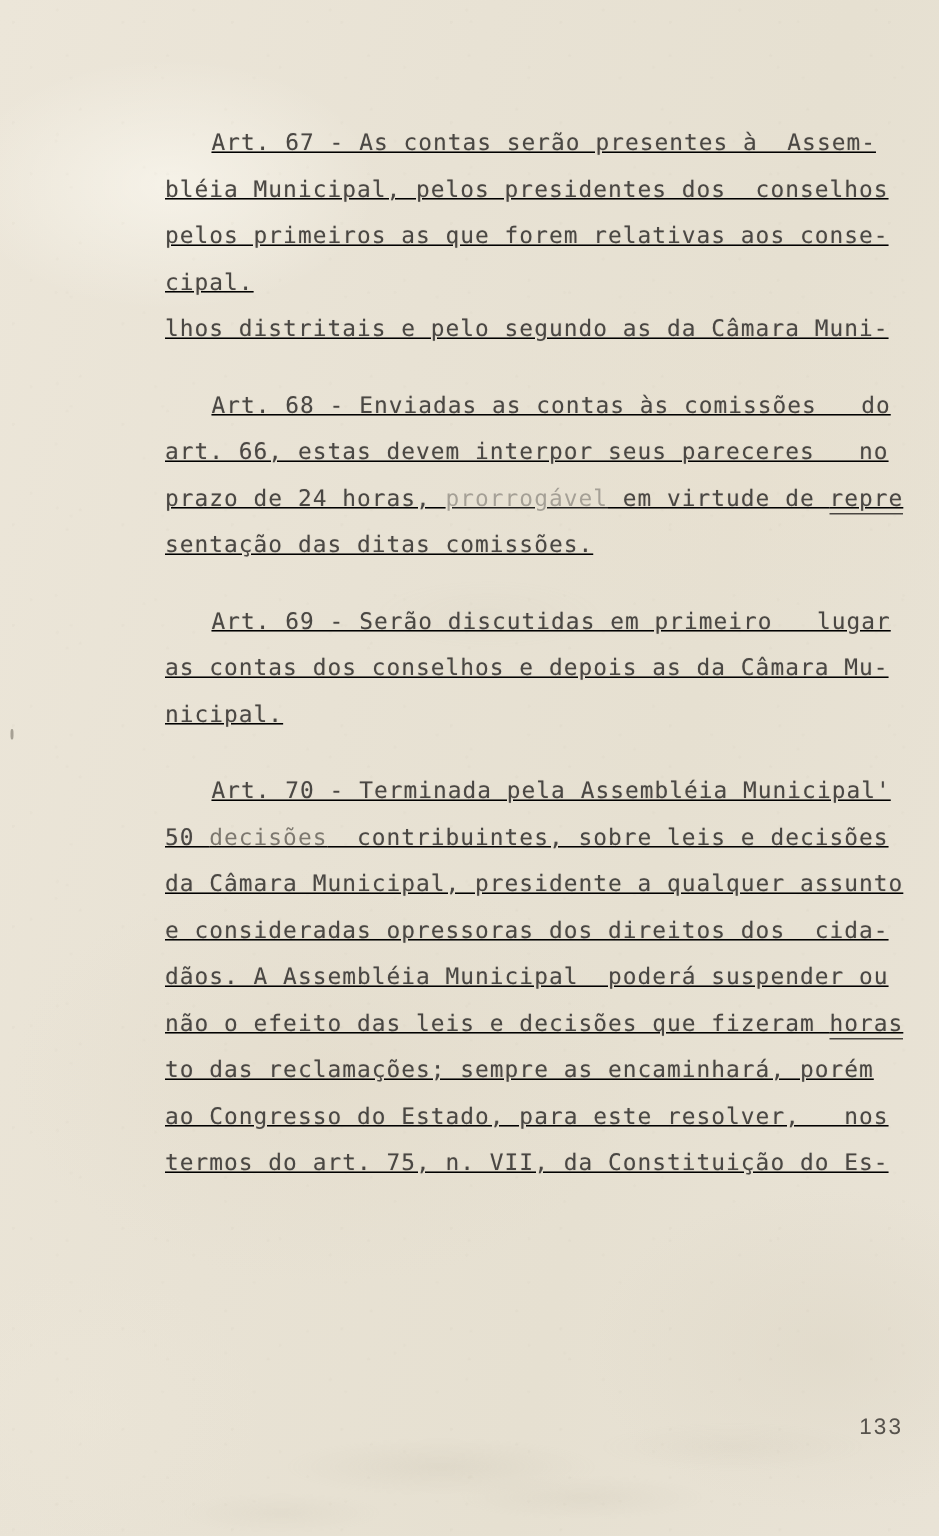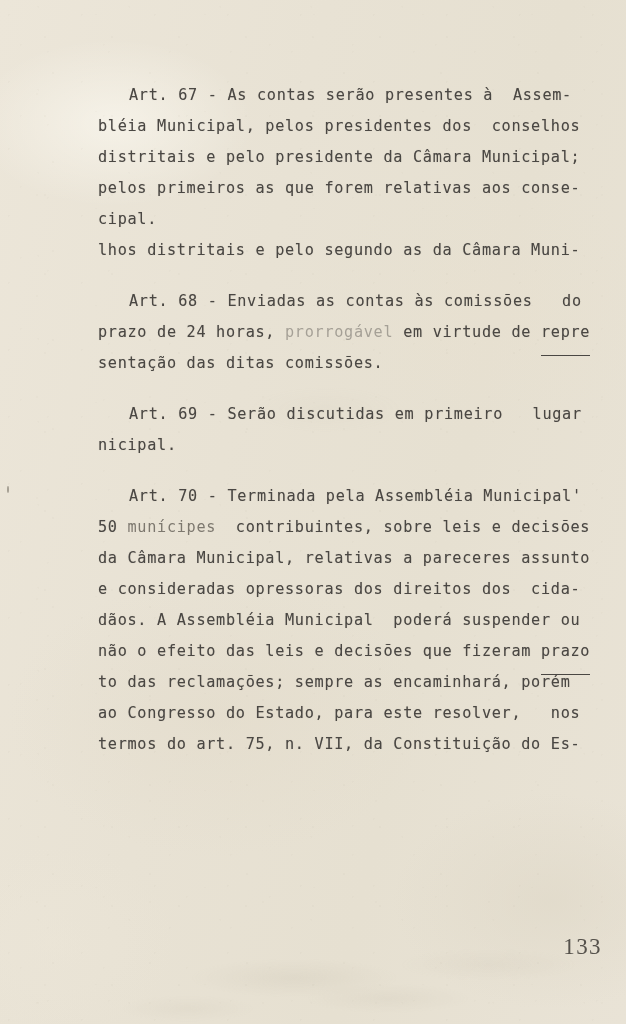--- a/index.html
+++ b/index.html
@@ -59,21 +59,22 @@
   }
 
   .text-body {
     position: absolute;
     left: 98px;
     top: 80px;
     width: 512px;
   }
 
   .para {
-    margin: 0 0 20px 0;
+    margin: 0 0 20px 12px;
+    text-decoration: underline;
   }
   .para:last-child { margin-bottom: 0; }
 
   .line {
     display: block;
     height: 31px;
     line-height: 31px;
     font-size: 15.2px;
     letter-spacing: 0.7px;
     color: #4a4743;
@@ -91,29 +92,29 @@
     opacity: 0.85;
   }
   .faint-soft {
     color: #7d786f;
     text-shadow: none;
   }
 
   
   .uscore {
     border-bottom: 1.6px solid #4a4743;
-    padding-bottom: 14px;
+    padding-bottom: 1px;
   }
 
   .page-number {
     position: absolute;
     right: 24px;
     bottom: 64px;
-    font-family: Liberation Serif, serif;
-    font-size: 23px;
+    font-family: Liberation Sans, sans-serif;
+    font-size: 15px;
     letter-spacing: 1.4px;
     color: #56524c;
   }
 
   .margin-speck {
     position: absolute;
     left: 7px;
     top: 486px;
     width: 2px;
     height: 7px;
@@ -128,41 +129,42 @@
 
   <div class="grain"></div>
   <div class="mottle"></div>
 
   <div class="margin-speck"></div>
 
   <div class="text-body">
       <div class="para">
         <span class="line indent"><span>Art. 67 - As contas serão presentes à  Assem-</span></span>
         <span class="line"><span>bléia Municipal, pelos presidentes dos  conselhos</span></span>
-        <span class="line"><span>distritais e pelo presidente da Câmara Municipal;</span></span>
         <span class="line"><span>pelos primeiros as que forem relativas aos conse-</span></span>
         <span class="line"><span>cipal.</span></span>
         <span class="line"><span>lhos distritais e pelo segundo as da Câmara Muni-</span></span>
       </div>
       <div class="para">
         <span class="line indent"><span>Art. 68 - Enviadas as contas às comissões   do</span></span>
+        <span class="line"><span>art. 66, estas devem interpor seus pareceres   no</span></span>
         <span class="line"><span>prazo de 24 horas, </span><span class="faint">prorrogável</span><span> em virtude de </span><span class="uscore">repre</span></span>
         <span class="line"><span>sentação das ditas comissões.</span></span>
       </div>
       <div class="para">
         <span class="line indent"><span>Art. 69 - Serão discutidas em primeiro   lugar</span></span>
+        <span class="line"><span>as contas dos conselhos e depois as da Câmara Mu-</span></span>
         <span class="line"><span>nicipal.</span></span>
       </div>
       <div class="para">
         <span class="line indent"><span>Art. 70 - Terminada pela Assembléia Municipal'</span></span>
-        <span class="line"><span>50 </span><span class="faint-soft">munícipes</span><span>  contribuintes, sobre leis e decisões</span></span>
-        <span class="line"><span>da Câmara Municipal, relativas a pareceres assunto</span></span>
+        <span class="line"><span>50 </span><span class="faint-soft">decisões</span><span>  contribuintes, sobre leis e decisões</span></span>
+        <span class="line"><span>da Câmara Municipal, presidente a qualquer assunto</span></span>
         <span class="line"><span>e consideradas opressoras dos direitos dos  cida-</span></span>
         <span class="line"><span>dãos. A Assembléia Municipal  poderá suspender ou</span></span>
-        <span class="line"><span>não o efeito das leis e decisões que fizeram </span><span class="uscore">prazo</span></span>
+        <span class="line"><span>não o efeito das leis e decisões que fizeram </span><span class="uscore">horas</span></span>
         <span class="line"><span>to das reclamações; sempre as encaminhará, porém</span></span>
         <span class="line"><span>ao Congresso do Estado, para este resolver,   nos</span></span>
         <span class="line"><span>termos do art. 75, n. VII, da Constituição do Es-</span></span>
       </div>
     </div>
 
   <div class="page-number">133</div>
 
 </div>
 

